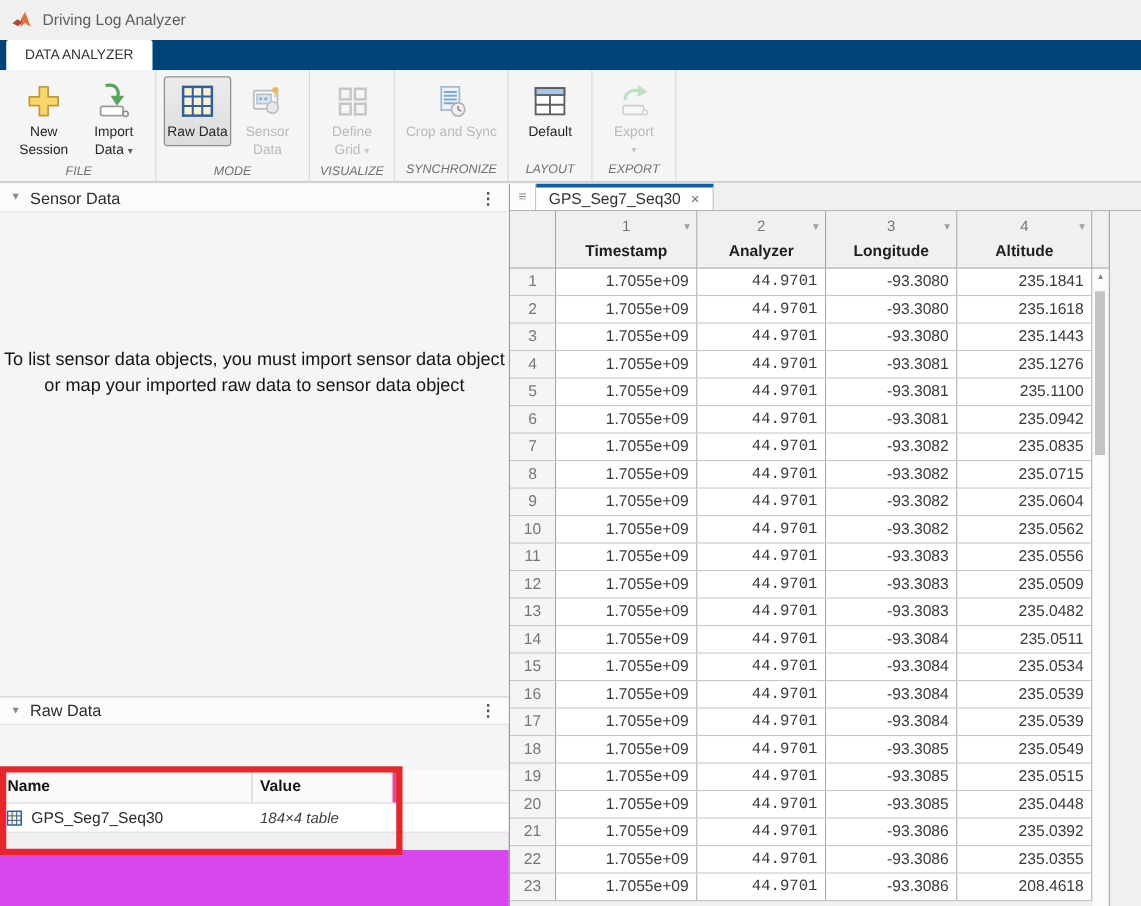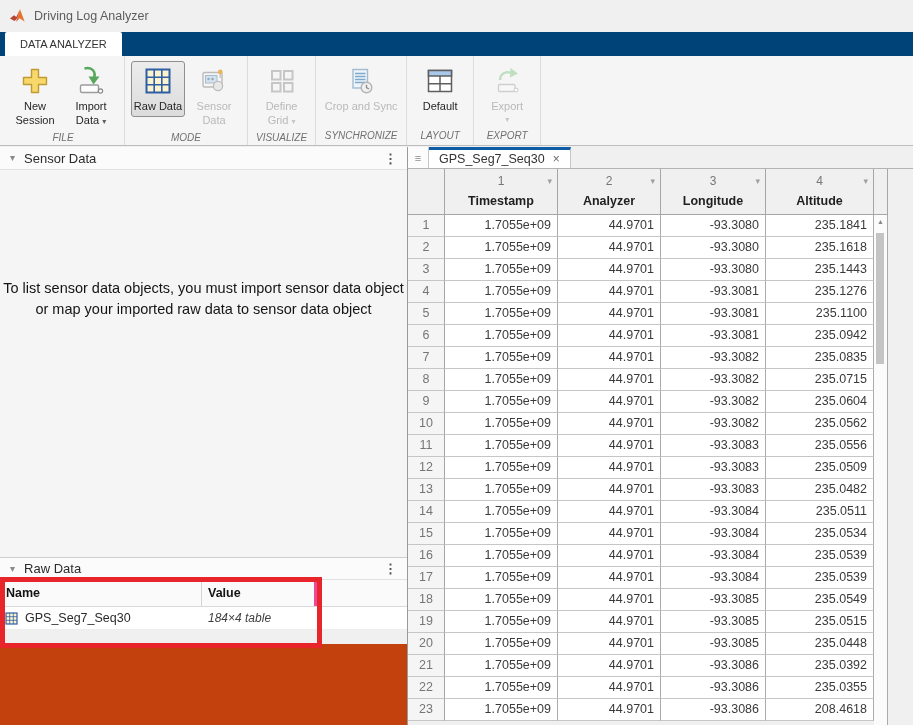--- a/index.html
+++ b/index.html
@@ -37,21 +37,21 @@
   .left { width:408px; flex:none; border-right:1px solid #999; display:flex; flex-direction:column; background:#f5f5f5; }
   .phead { height:23px; flex:none; background:#fbfbfb; border-bottom:1px solid #e2e2e2;
     display:flex; align-items:center; padding:0 10px; gap:9px; }
   .ptitle { font-size:13px; color:#2b2b2b; }
   .caret { color:#8a8a8a; font-size:10px; line-height:1; }
   .kebab { margin-left:auto; color:#555; font-size:13px; font-weight:bold; line-height:1; }
   .sensorbody { flex:1; background:#f5f5f5; display:flex; justify-content:center; overflow:hidden; }
   .sensormsg { margin-top:108px; width:404px; text-align:center; font-size:14.5px; line-height:1.45; color:#141414; }
   .rawsec { height:168px; flex:none; display:flex; flex-direction:column; }
   .rawsec .phead { border-top:1px solid #cfcfcf; }
-  .rawbody { flex:1; position:relative; background:#c2410c; }
+  .rawbody { flex:1; position:relative; background:#d946ef;margin-top:36px; }
   .rawhrow { display:flex; height:27px; background:#fafafa; border-bottom:1px solid #d9d9d9; }
   .rawhcell { font-size:12.5px; font-weight:bold; color:#141414; display:flex; align-items:center; padding-left:6px; height:100%; }
   .rawhcell.name { width:202px; border-right:1px solid #d4d4d4; }
   .rawhcell.value { width:118px; border-right:6px solid #ec4899; }
   .rawhcell.rest { flex:1; }
   .rawdrow { display:flex; height:23px; background:#fff; align-items:center; border-bottom:1px solid #eee; }
   .rawname { width:202px; display:flex; align-items:center; gap:7px; padding-left:5px; font-size:12.5px; color:#2b2b2b; }
   .rawvalue { width:118px; font-style:italic; font-size:12px; color:#3f3f3f; padding-left:6px; }
   .rawalt { height:14px; background:#f0f0f0; }
   .redrect { position:absolute; left:0; top:-3px; width:322px; height:71px;
@@ -74,21 +74,21 @@
   .ghnum { position:relative; text-align:center; font-size:12px; color:#767676; height:21px; line-height:21px; }
   .filter { position:absolute; right:5px; top:0; color:#9e9e9e; font-size:9px; }
   .ghname { text-align:center; font-size:12.5px; font-weight:bold; color:#1f1f1f; height:20px; line-height:18px; }
   .gh.sc { width:14px; }
   .ghfill { flex:1; background:#f0f0f0; }
   .gbody { display:flex; flex-direction:column; }
   .grow { display:flex; height:22px; flex:none; }
   .gcell { border-right:1px solid #ababab; border-bottom:1px solid #c6c6c6; font-size:12.5px;
     color:#3a3a3a; text-align:right; padding:0 6px; line-height:21px; background:#fff; overflow:hidden; }
   .gcell.rh { width:37px; background:#f5f5f5; color:#767676; text-align:center; padding:0; border-right:1px solid #a6a6a6; }
-  .gcell.c0 { width:113px; } .gcell.c1 { width:103px; } .gcell.c2 { width:105px; } .gcell.c3 { width:108px; }
+  .gcell.c0 { width:113px; } .gcell.c1 { width:103px;font-family:Liberation Mono, monospace; } .gcell.c2 { width:105px; } .gcell.c3 { width:108px; }
   .vscroll { position:absolute; left:466px; top:46px; bottom:0; width:14px; background:#fbfbfb;
     border-right:1px solid #ababab; }
   .vup { height:14px; text-align:center; font-size:7px; color:#8a8a8a; line-height:14px; }
   .vthumb { position:absolute; left:2px; right:3px; top:18px; height:131px; background:#c4c4c4; }
 </style>
 </head>
 <body>
 
 <div class="titlebar">
   <svg class="mlogo" width="17" height="16" viewBox="0 0 17 16">

